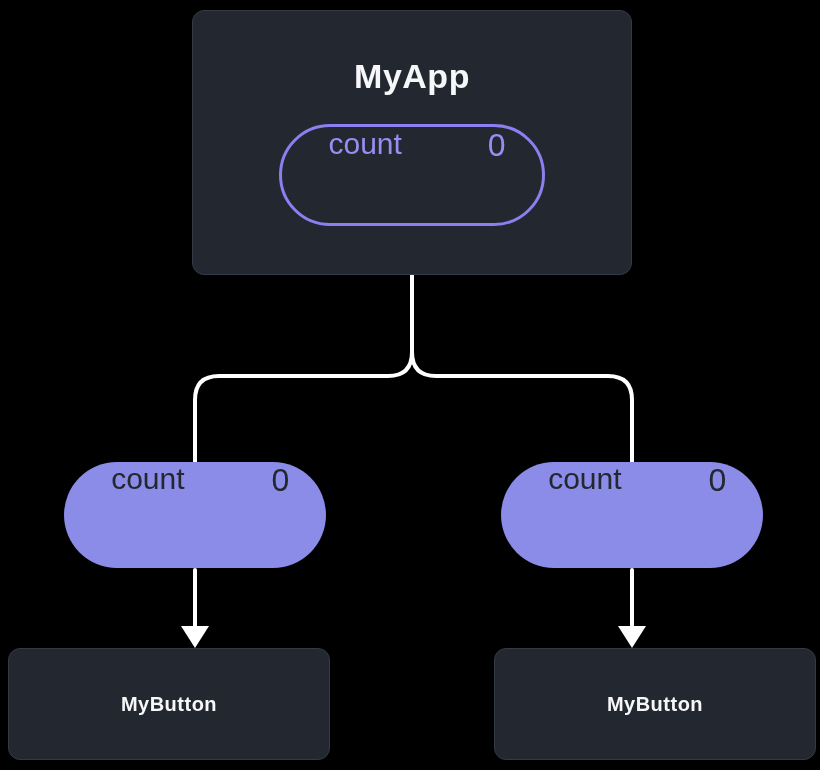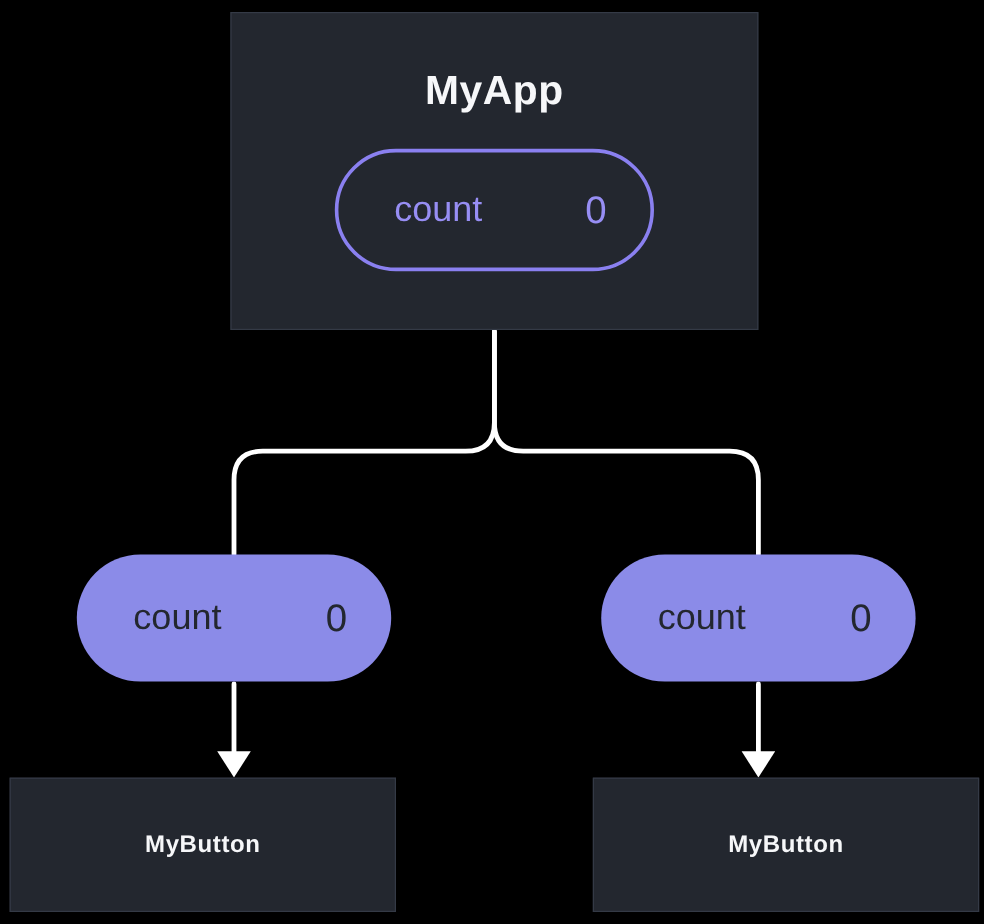--- a/index.html
+++ b/index.html
@@ -14,21 +14,21 @@
     background: #000000;
     overflow: hidden;
     font-family: "Liberation Sans", sans-serif;
   }
 
   
   .node {
     position: absolute;
     background: #23272F;
     border: 1px solid #343A46;
-    border-radius: 0;
+    border-radius: 12px;
     box-sizing: border-box;
     display: flex;
     flex-direction: column;
     align-items: center;
     justify-content: center;
   }
   .node-title {
     color: #F6F7F9;
     font-weight: bold;
     font-size: 34px;
@@ -56,21 +56,21 @@
     top: 648px;
     width: 322px;
     height: 112px;
   }
   #left-child .node-title, #right-child .node-title { font-size: 20px; }
 
   
   .pill {
     box-sizing: border-box;
     display: flex;
-    align-items: center;
+    align-items: flex-start;
     border-radius: 60px;
     overflow: hidden;
   }
   .pill .pill-label,
   .pill .pill-value {
     display: flex;
     align-items: center;
     justify-content: center;
     font-size: 30px;
   }

